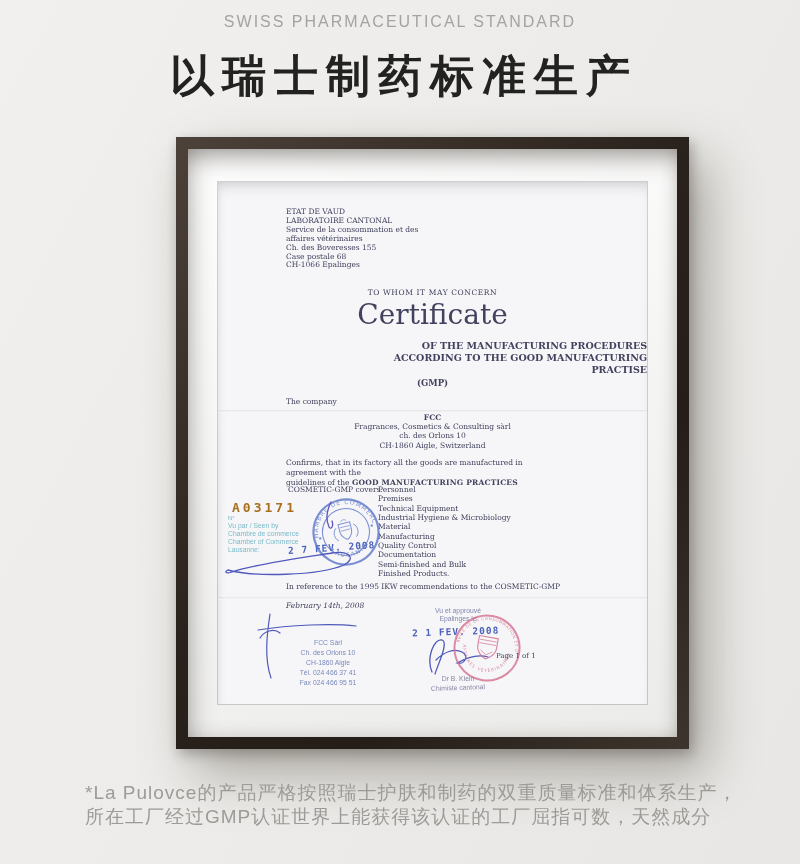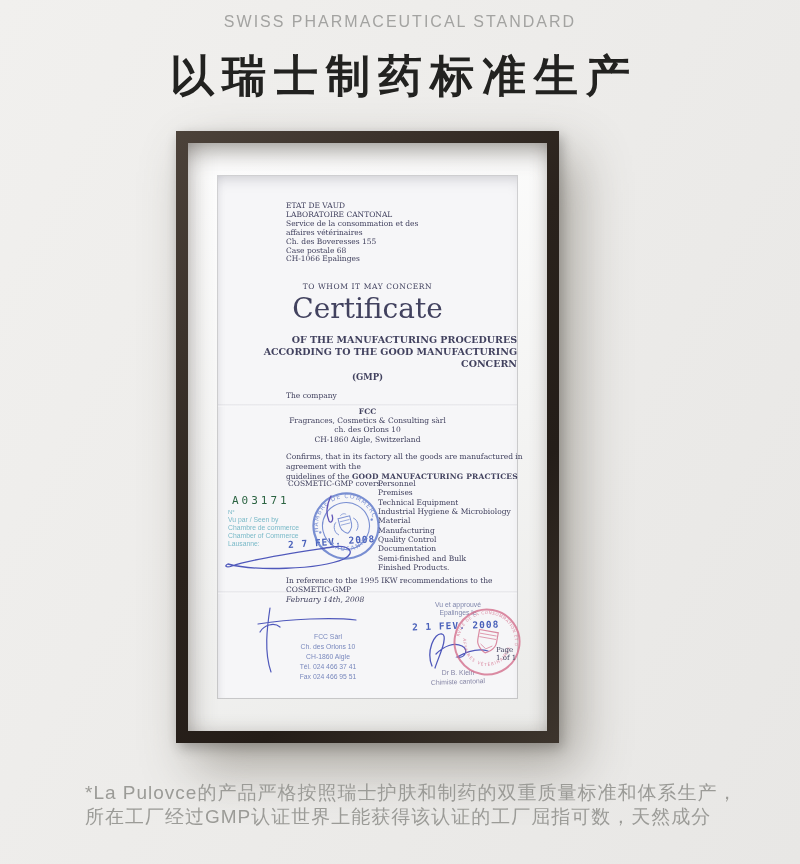--- a/index.html
+++ b/index.html
@@ -13,21 +13,21 @@
     position:absolute; top:13px; left:0; width:100%; text-align:center;
     font-size:16px; color:#a3a3a1; letter-spacing:2px; font-weight:400;
   }
   .hdr-title {
     position:absolute; top:47px; left:0; width:100%; text-align:center;
     font-size:44px; color:#222220; font-weight:600; letter-spacing:8px;
     text-indent:8px; margin:0;
   }
   
   .frame {
-    position:absolute; left:176px; top:131px; width:383px; height:612px;
+    position:absolute; left:176px; top:137px; width:513px; height:612px;
     box-sizing:border-box; padding:4px;
     background:linear-gradient(135deg,#4c423a 0%,#2a221c 45%,#241d18 70%,#3d352d 100%);
     box-shadow:18px 24px 48px rgba(92,84,72,.45), 3px 5px 12px rgba(0,0,0,.28);
   }
   .mat {
     position:absolute; inset:12px;
     background:linear-gradient(160deg,#ffffff 0%,#f4f4f3 55%,#ebebe9 100%);
     box-shadow:
       inset 0 20px 26px -14px rgba(68,60,52,.55),
       inset 20px 0 26px -18px rgba(68,60,52,.34),
@@ -53,21 +53,21 @@
   .company-intro { left:68px; top:215px; font-size:7.5px; }
   .company-block { left:0; top:231px; width:100%; text-align:center; font-size:7.5px; line-height:9.2px; }
   .company-block .nm { font-weight:bold; }
   .confirm { left:68px; top:276px; width:238px; font-size:7.5px; line-height:9.8px; }
   .confirm b { letter-spacing:.2px; }
   .covers-label { left:70px; top:303px; font-size:7.5px; }
   .covers-list { left:160px; top:303px; font-size:7.5px; line-height:9.35px; }
   .reference { left:68px; top:400px; font-size:7.5px; }
   .cert-date { left:68px; top:419px; font-size:7.5px;font-style:italic; }
   .stamp-number { left:14px; top:318px; font-family:"DejaVu Sans Mono","Liberation Mono",monospace;
-    font-size:11px; letter-spacing:3px; color:#14532d; font-weight:normal; opacity:.9; }
+    font-size:13px; letter-spacing:3px; color:#a16207; font-weight:bold; opacity:.9; }
   .n-label { left:10px; top:333px; font-size:6px; color:#74b6c6; font-family:"Liberation Sans",sans-serif; }
   .seenby { left:10px; top:340px; font-size:6.8px; line-height:8px; color:#74b6c6;
     font-family:"Liberation Sans",sans-serif; opacity:.95; }
   .chamber-date, .approval-date {
     font-family:"DejaVu Sans Mono","Liberation Mono",monospace; font-weight:bold;
     color:#3c55b5; letter-spacing:1px; opacity:.92; white-space:nowrap; }
   .chamber-date { left:70px; top:360px; font-size:9.5px; transform:rotate(-4deg); }
   .approval-date { left:194px; top:444px; font-size:9.5px; transform:rotate(-2deg); }
   .stamp-svg { position:absolute; }
   .blue-stamp { left:92px; top:314px; width:72px; height:72px; opacity:.8; transform:rotate(-14deg); }
@@ -112,21 +112,21 @@
           <div>Case postale 68</div>
           <div>CH-1066 Epalinges</div>
         </div>
 
         <div class="abs salutation">TO WHOM IT MAY CONCERN</div>
         <div class="abs cert-title">Certificate</div>
 
         <div class="abs cert-sub">
           <div>OF THE MANUFACTURING PROCEDURES</div>
           <div>ACCORDING TO THE GOOD MANUFACTURING</div>
-          <div>CONCERN</div>
+          <div>PRACTISE</div>
         </div>
         <div class="abs gmp-line">(GMP)</div>
 
         <div class="abs company-intro">The company</div>
         <div class="abs company-block">
           <div class="nm">FCC</div>
           <div>Fragrances, Cosmetics &amp; Consulting sàrl</div>
           <div>ch. des Orlons 10</div>
           <div>CH-1860 Aigle, Switzerland</div>
         </div>

